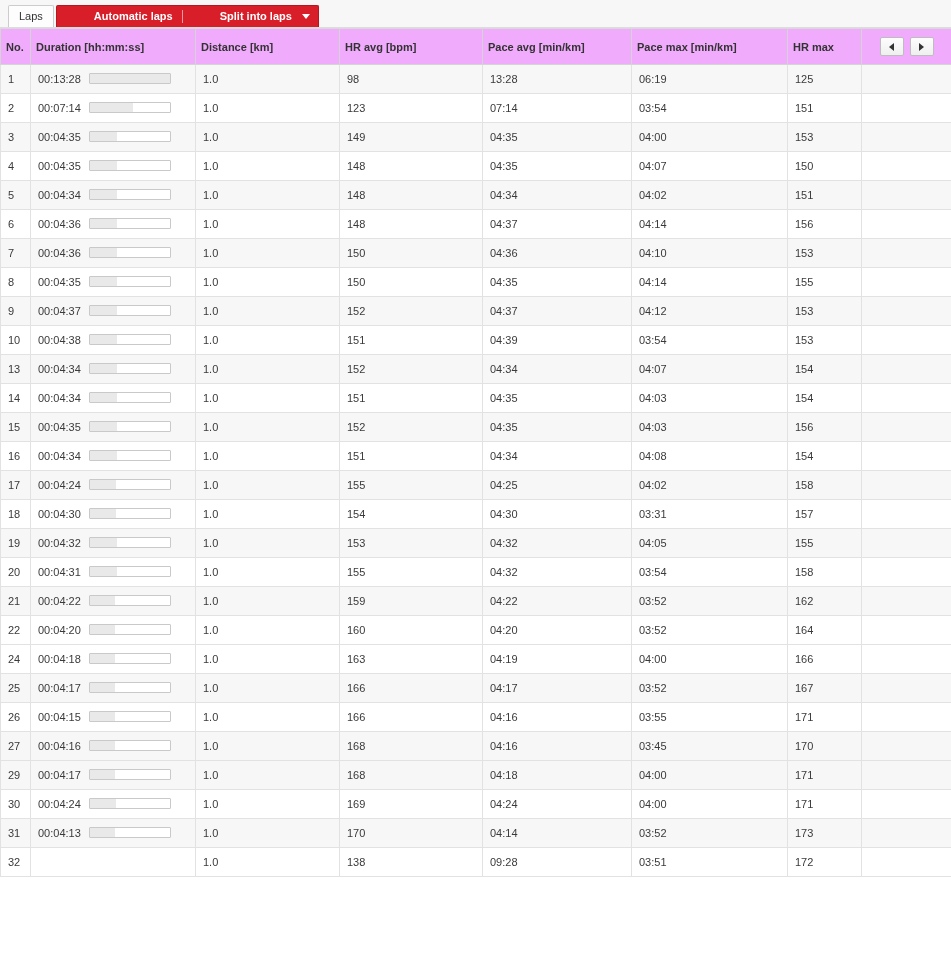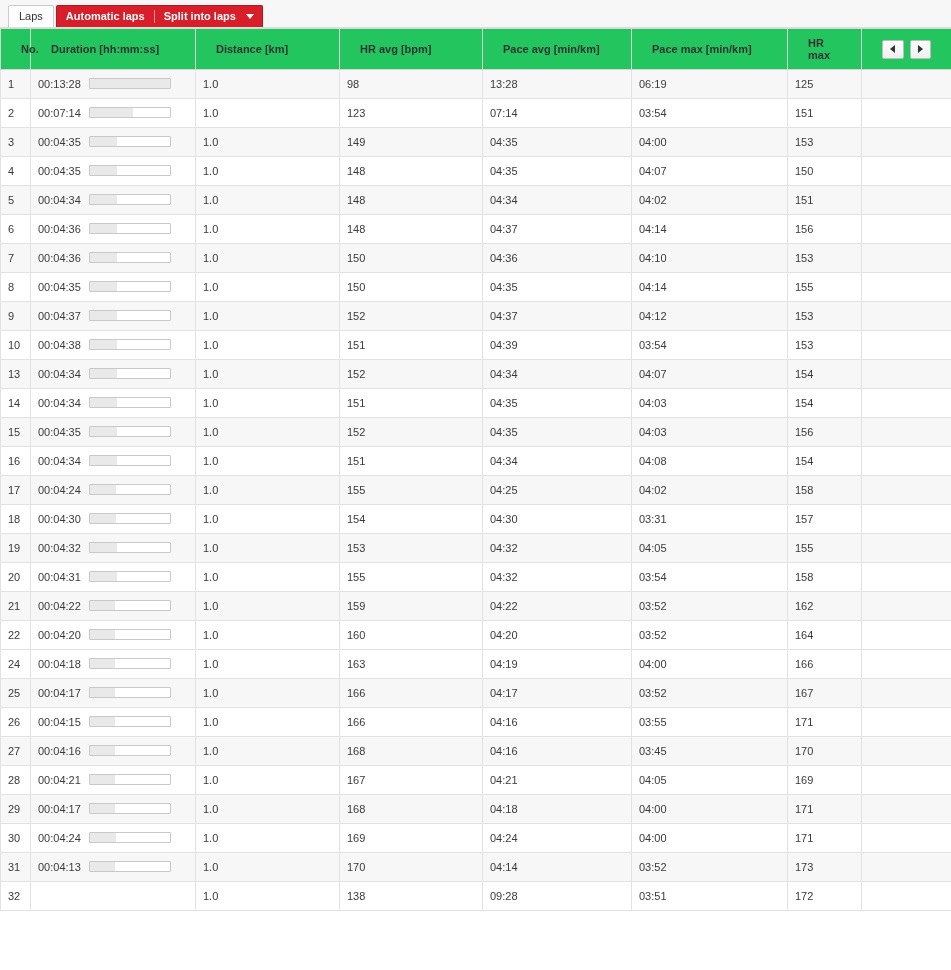--- a/index.html
+++ b/index.html
@@ -53,20 +53,21 @@
     display: flex;
     align-items: center;
     gap: 0;
     padding: 0;
   }
   .tab.active .seg {
     padding: 0 9px;
     height: 21px;
     line-height: 21px;
     display: inline-block;
+    margin-left: 28px;
   }
   .tab.active .divider {
     width: 1px;
     height: 13px;
     background: rgba(255,255,255,0.55);
   }
   .caret {
     display: inline-block;
     width: 0; height: 0;
     border-left: 4px solid transparent;
@@ -82,28 +83,28 @@
     width: 951px;
     box-sizing: border-box;
     border-top: 1px solid #d9d9d9;
   }
   table.laps {
     border-collapse: collapse;
     width: 951px;
     table-layout: fixed;
   }
   table.laps th {
-    background: #22c55e;
+    background: #f0abfc;
     border: 1px solid #d4d4d4;
     border-top: none;
     font-size: 11px;
     font-weight: bold;
     color: #333;
     text-align: left;
-    padding: 8px 20px;
+    padding: 8px 5px;
     height: 15px;
     vertical-align: middle;
   }
   table.laps td {
     border: 1px solid #e2e2e2;
     border-top: none;
     padding: 7px 7px;
     font-size: 11px;
     color: #3a3a3a;
     height: 14px;
@@ -630,37 +631,20 @@
                 </div>
               </div>
             </td>
             <td>1.0</td>
             <td>168</td>
             <td>04:16</td>
             <td>03:45</td>
             <td>170</td>
             <td></td>
           </tr>
-          <tr class="even">
-            <td>28</td>
-            <td>
-              <div class="dur-cell">
-                <span class="dur-text">00:04:21</span>
-                <div class="bar-outer">
-                  <div class="bar-inner" style="width: 32%;"></div>
-                </div>
-              </div>
-            </td>
-            <td>1.0</td>
-            <td>167</td>
-            <td>04:21</td>
-            <td>04:05</td>
-            <td>169</td>
-            <td></td>
-          </tr>
           <tr class="odd">
             <td>29</td>
             <td>
               <div class="dur-cell">
                 <span class="dur-text">00:04:17</span>
                 <div class="bar-outer">
                   <div class="bar-inner" style="width: 32%;"></div>
                 </div>
               </div>
             </td>

